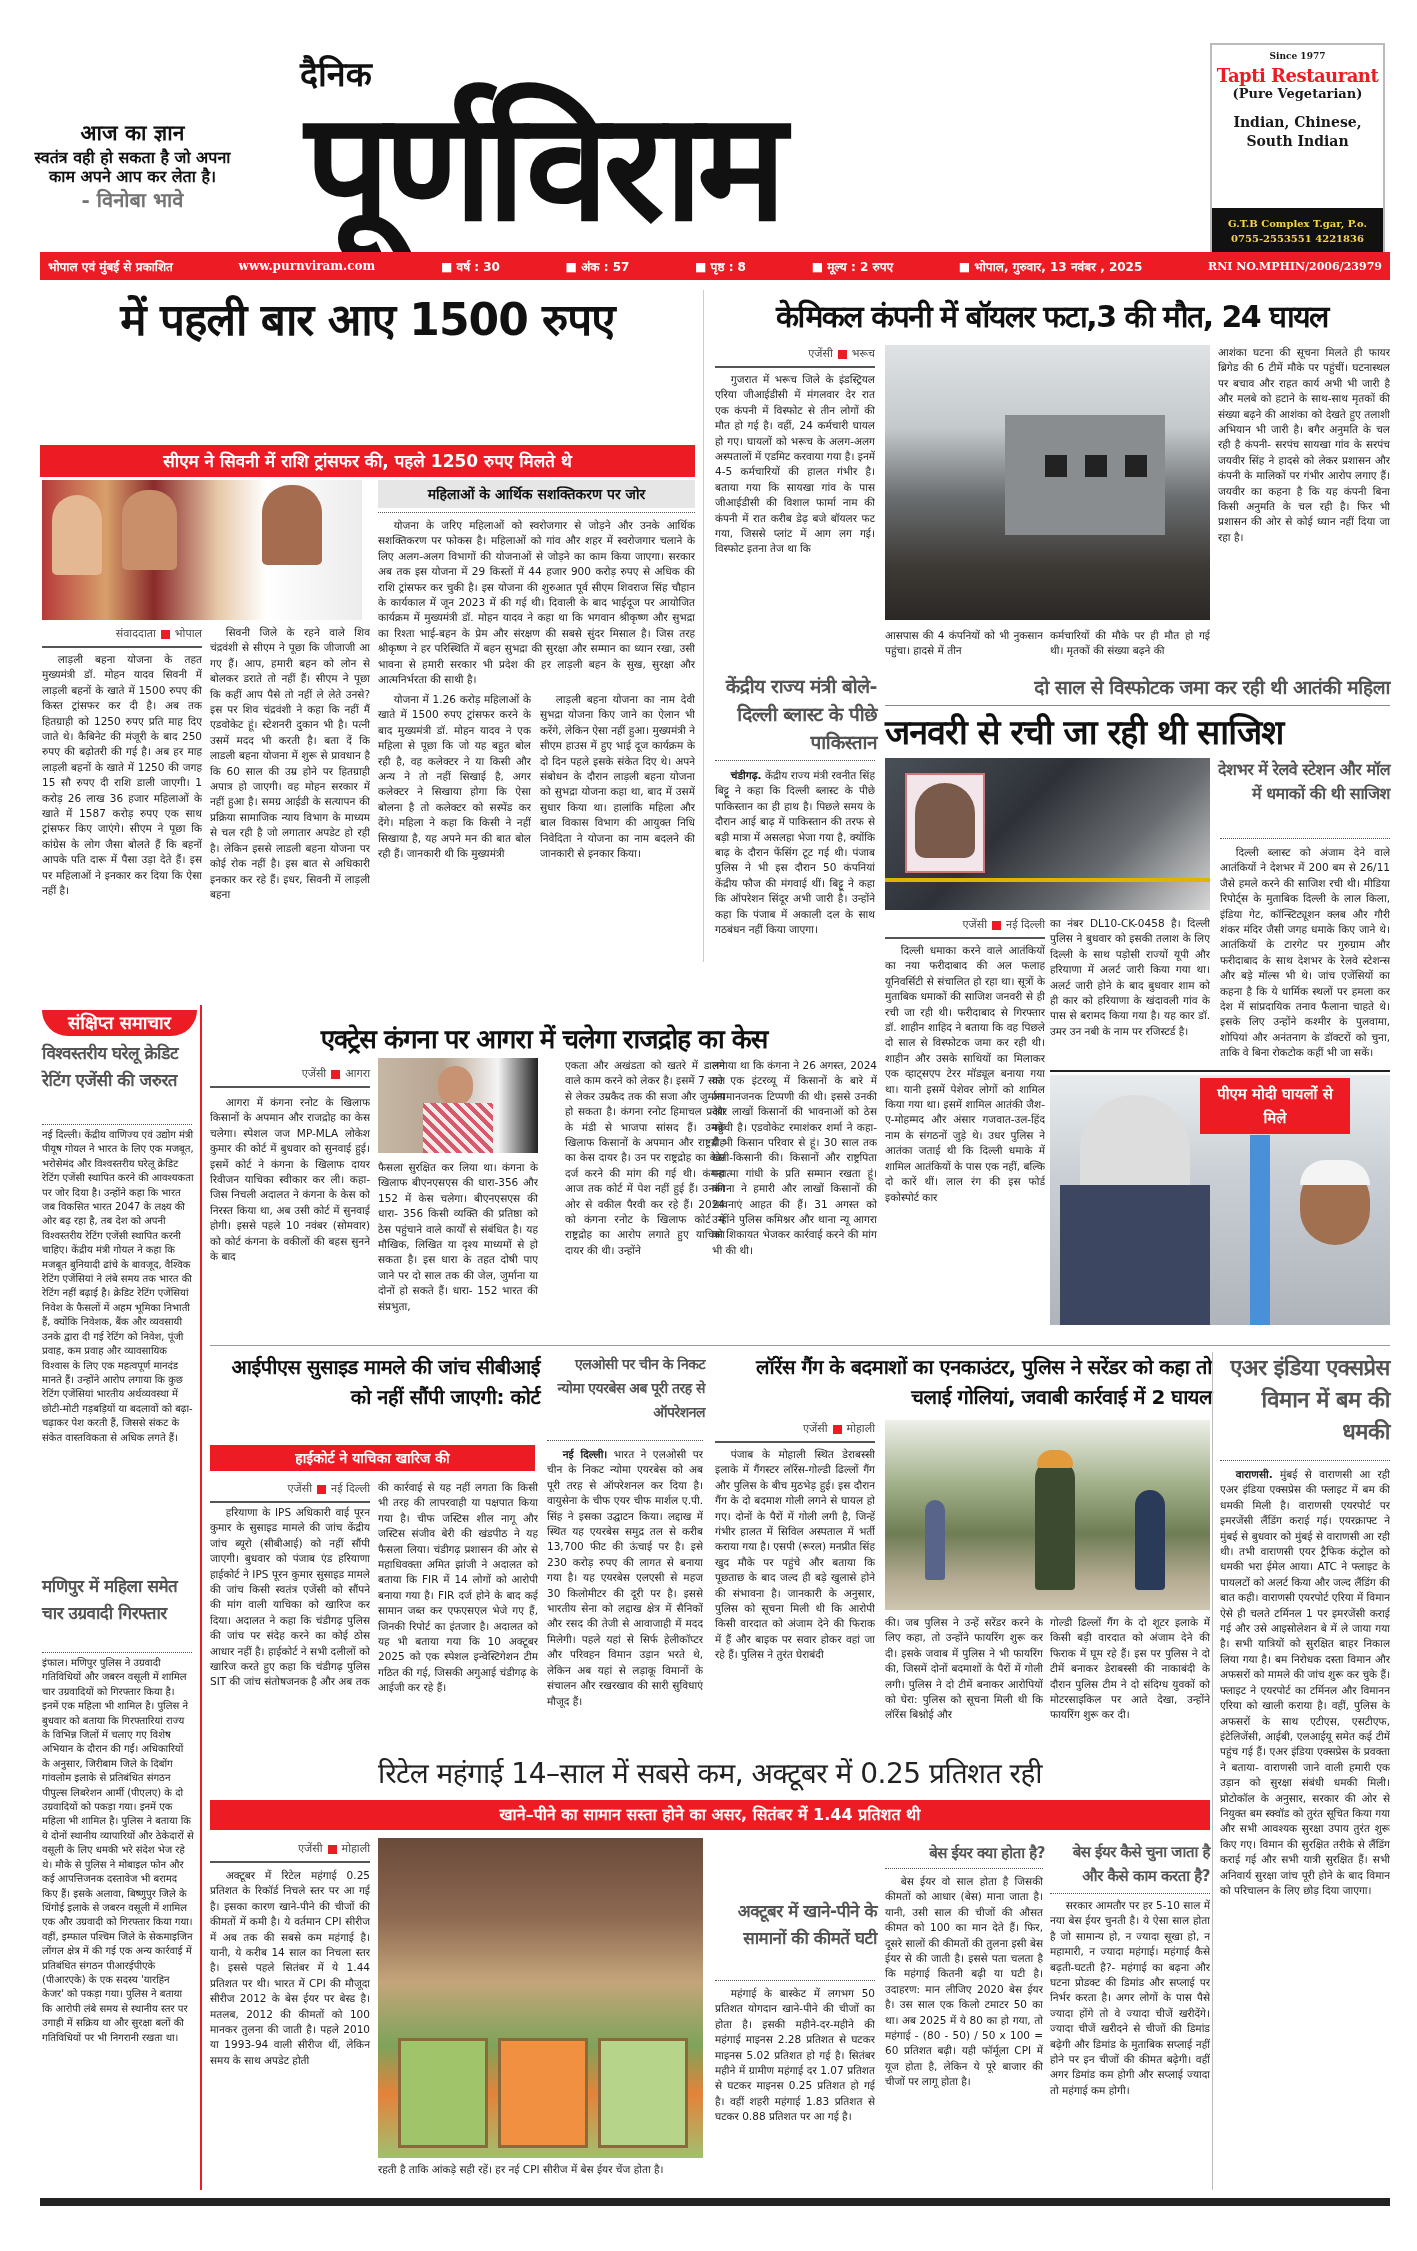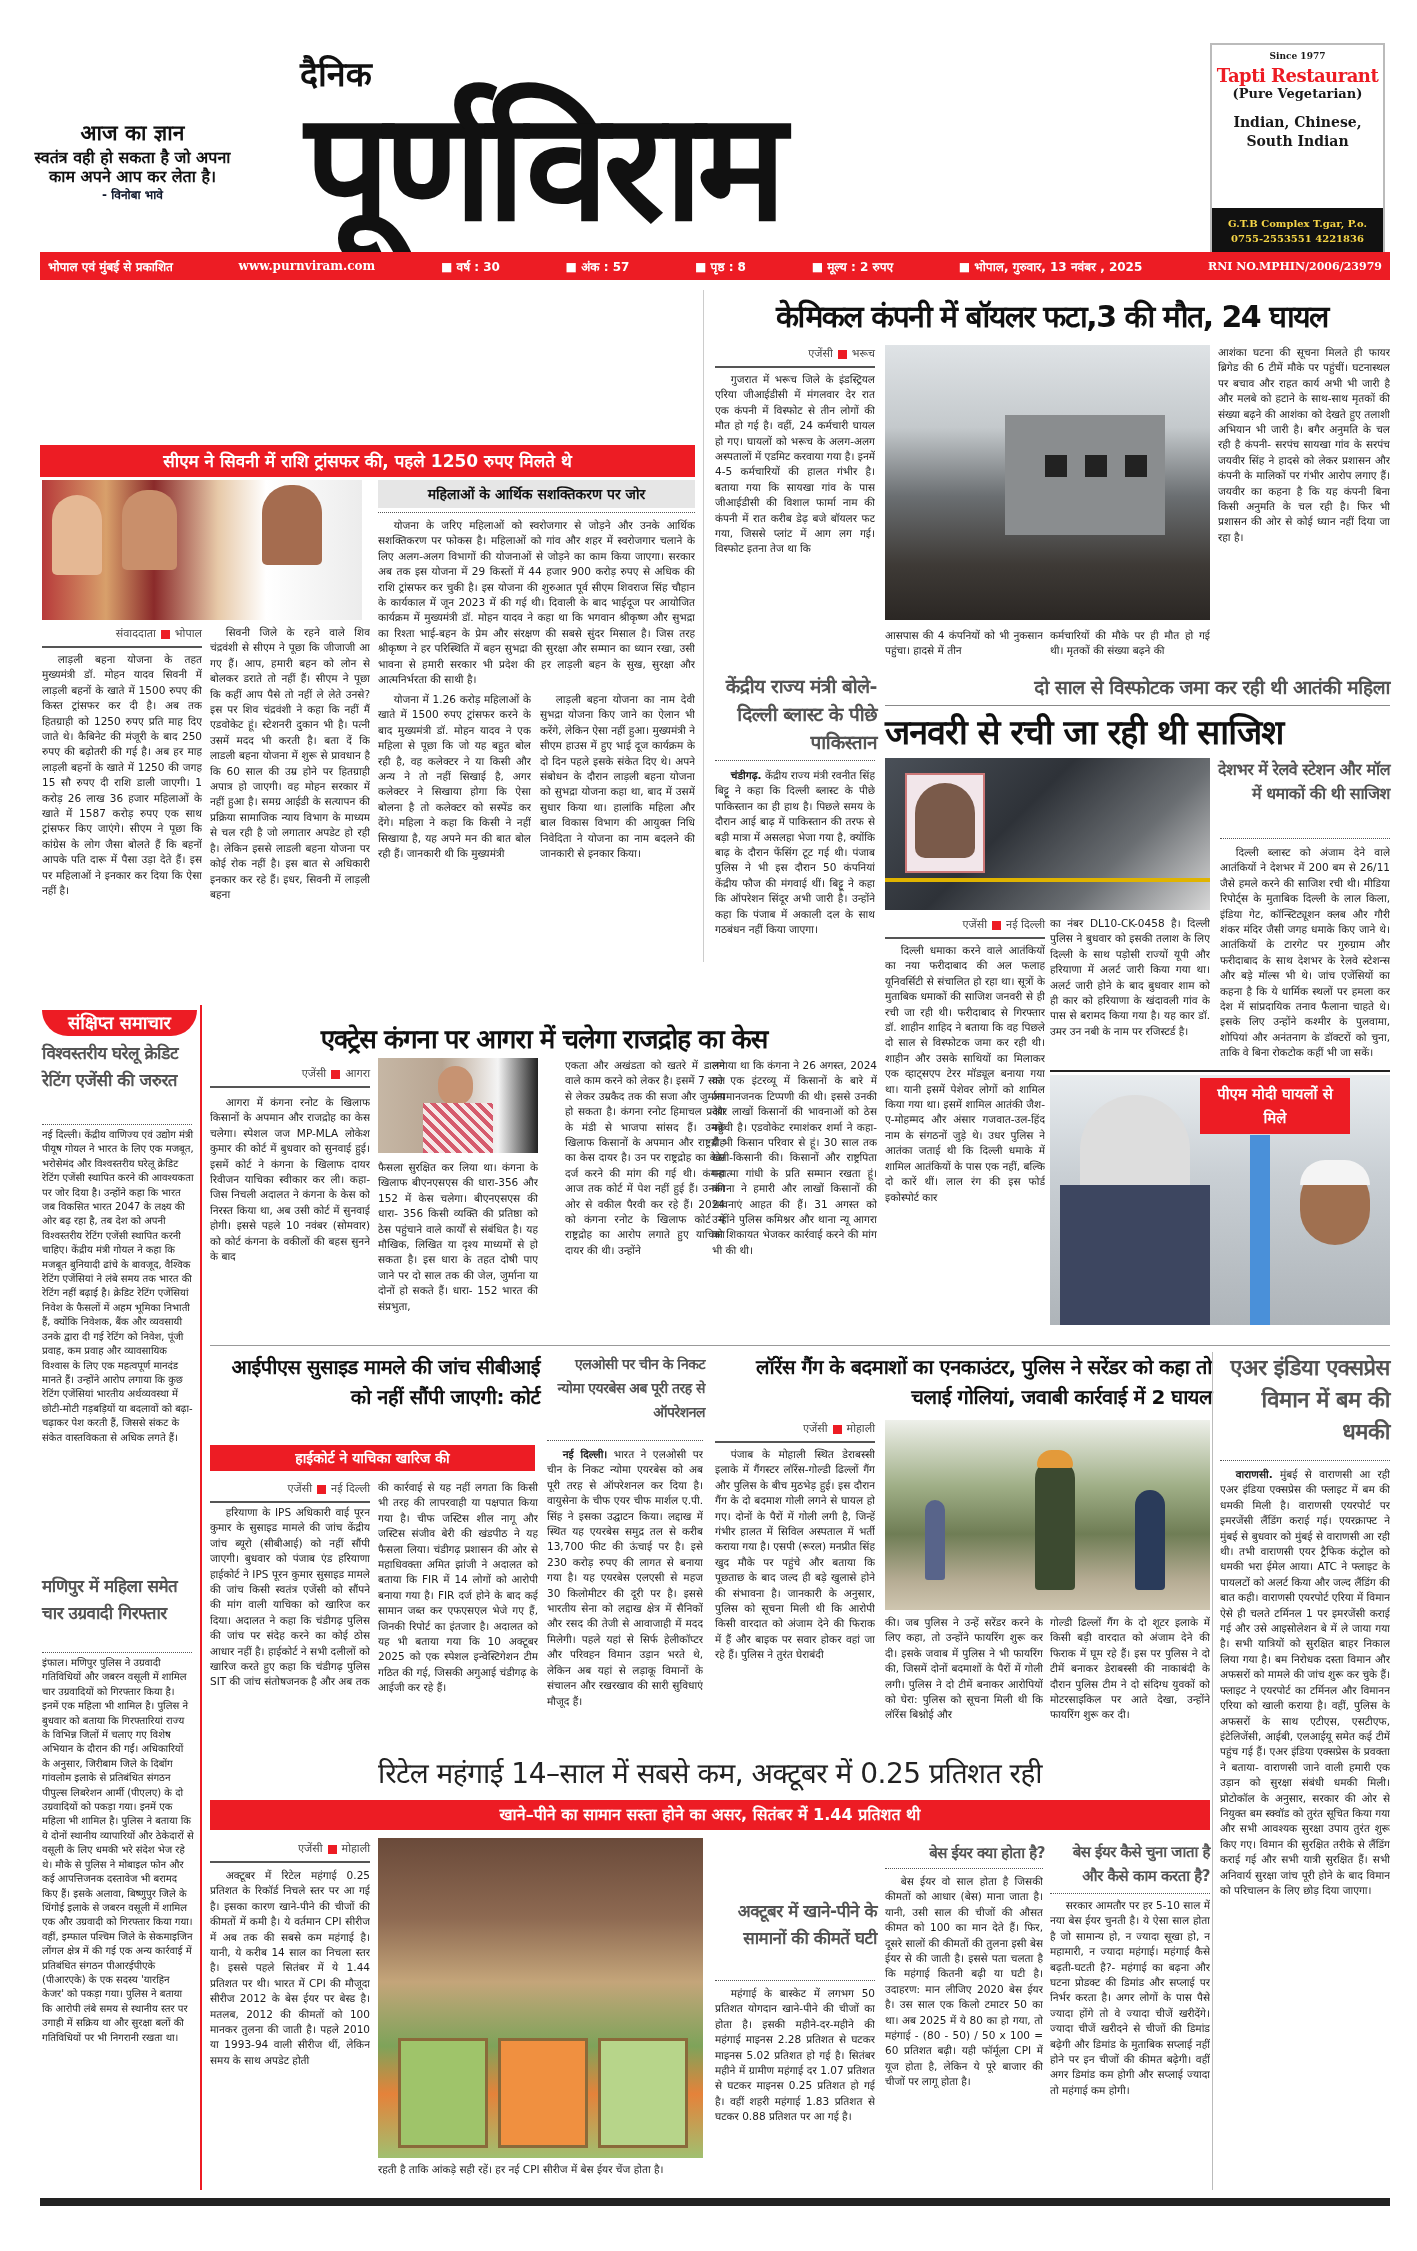--- a/index.html
+++ b/index.html
@@ -17,21 +17,21 @@
   .photo { overflow: hidden; }
   .vline { background: #ed1c24; width: 2px; }
   .rule { background: #222; }
 </style>
 </head>
 <body>
 
 <div class="abs" style="left:30px;top:118px;width:205px;text-align:center;">
   <div style="font-weight:bold;font-size:21px;color:#111;">आज का ज्ञान</div>
   <div style="font-weight:bold;font-size:16px;line-height:19px;color:#111;margin-top:2px;">स्वतंत्र वही हो सकता है जो अपना काम अपने आप कर लेता है।</div>
-  <div style="font-weight:bold;font-size:12px;color:#0f172a;">- विनोबा भावे</div>
+  <div style="font-weight:bold;font-size:20px;color:#737373;">- विनोबा भावे</div>
 </div>
 
 <div class="abs" style="left:300px;top:50px;font-weight:bold;font-size:34px;color:#111;">दैनिक</div>
 <div class="abs" style="left:305px;top:82px;font-weight:bold;font-size:150px;line-height:170px;color:#111;letter-spacing:-6px;">पूर्णविराम</div>
 
 <div class="abs" style="left:1210px;top:43px;width:175px;height:217px;border:2px solid #bbb;background:#fff;text-align:center;font-family:'DejaVu Serif',serif;">
   <div style="font-size:9px;margin-top:6px;font-weight:bold;">Since 1977</div>
   <div style="font-size:18px;color:#ed1c24;font-weight:bold;margin-top:4px;letter-spacing:-0.5px;">Tapti Restaurant</div>
   <div style="font-size:13px;font-weight:bold;">(Pure Vegetarian)</div>
   <div style="font-size:14px;font-weight:bold;margin-top:12px;line-height:19px;padding:0 4px;">Indian, Chinese, South Indian</div>
@@ -46,20 +46,21 @@
   <span style="font-family:'DejaVu Serif',serif;">www.purnviram.com</span>
   <span>■ <span>वर्ष : 30</span></span>
   <span>■ <span>अंक : 57</span></span>
   <span>■ <span>पृष्ठ : 8</span></span>
   <span>■ <span>मूल्य : 2 रुपए</span></span>
   <span>■ <span>भोपाल, गुरुवार, 13 नवंबर , 2025</span></span>
   <span style="font-family:'DejaVu Serif',serif;font-size:11px;">RNI NO.MPHIN/2006/23979</span>
 </div>
 
 <div class="abs hl" style="left:40px;top:292px;width:655px;font-size:44px;line-height:56px;text-align:center;">
+  <div>में पहली बार आए 1500 रुपए</div>
 </div>
 <div class="abs redbar" style="left:40px;top:445px;width:655px;height:32px;line-height:32px;font-size:17px;">सीएम ने सिवनी में राशि ट्रांसफर की, पहले 1250 रुपए मिलते थे</div>
 
 <div class="abs photo" style="left:42px;top:480px;width:320px;height:140px;background:linear-gradient(90deg,#b73a3a 0%,#d8a06b 20%,#8a2a2a 35%,#e7c9a8 55%,#ffffff 70%,#ececec 100%);">
   <div style="position:absolute;left:10px;top:15px;width:50px;height:80px;border-radius:25px 25px 5px 5px;background:#e5b894;"></div>
   <div style="position:absolute;left:80px;top:10px;width:55px;height:80px;border-radius:25px 25px 5px 5px;background:#c98f6b;"></div>
   <div style="position:absolute;left:220px;top:5px;width:60px;height:80px;border-radius:28px 28px 5px 5px;background:#a56c4f;"></div>
 </div>
 
 <div class="abs" style="left:378px;top:480px;width:317px;height:28px;background:#e6e6e6;">

